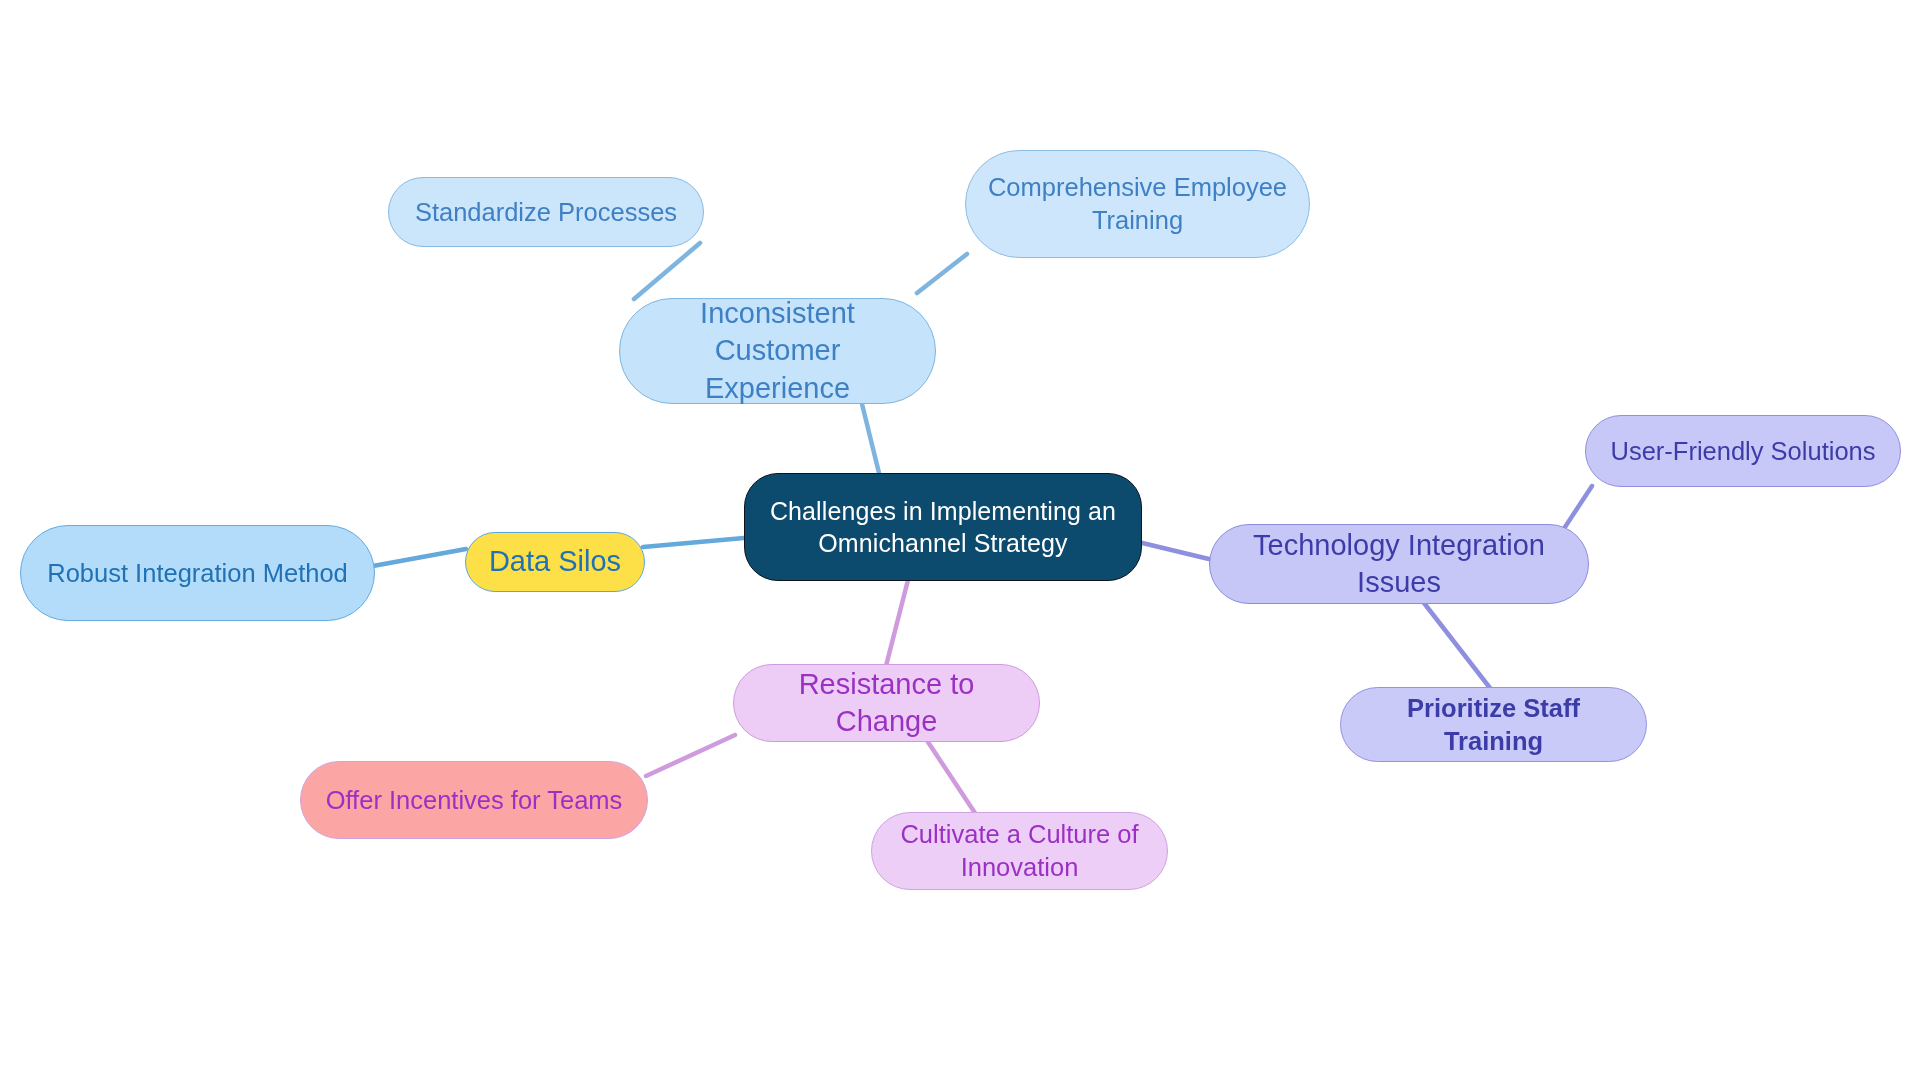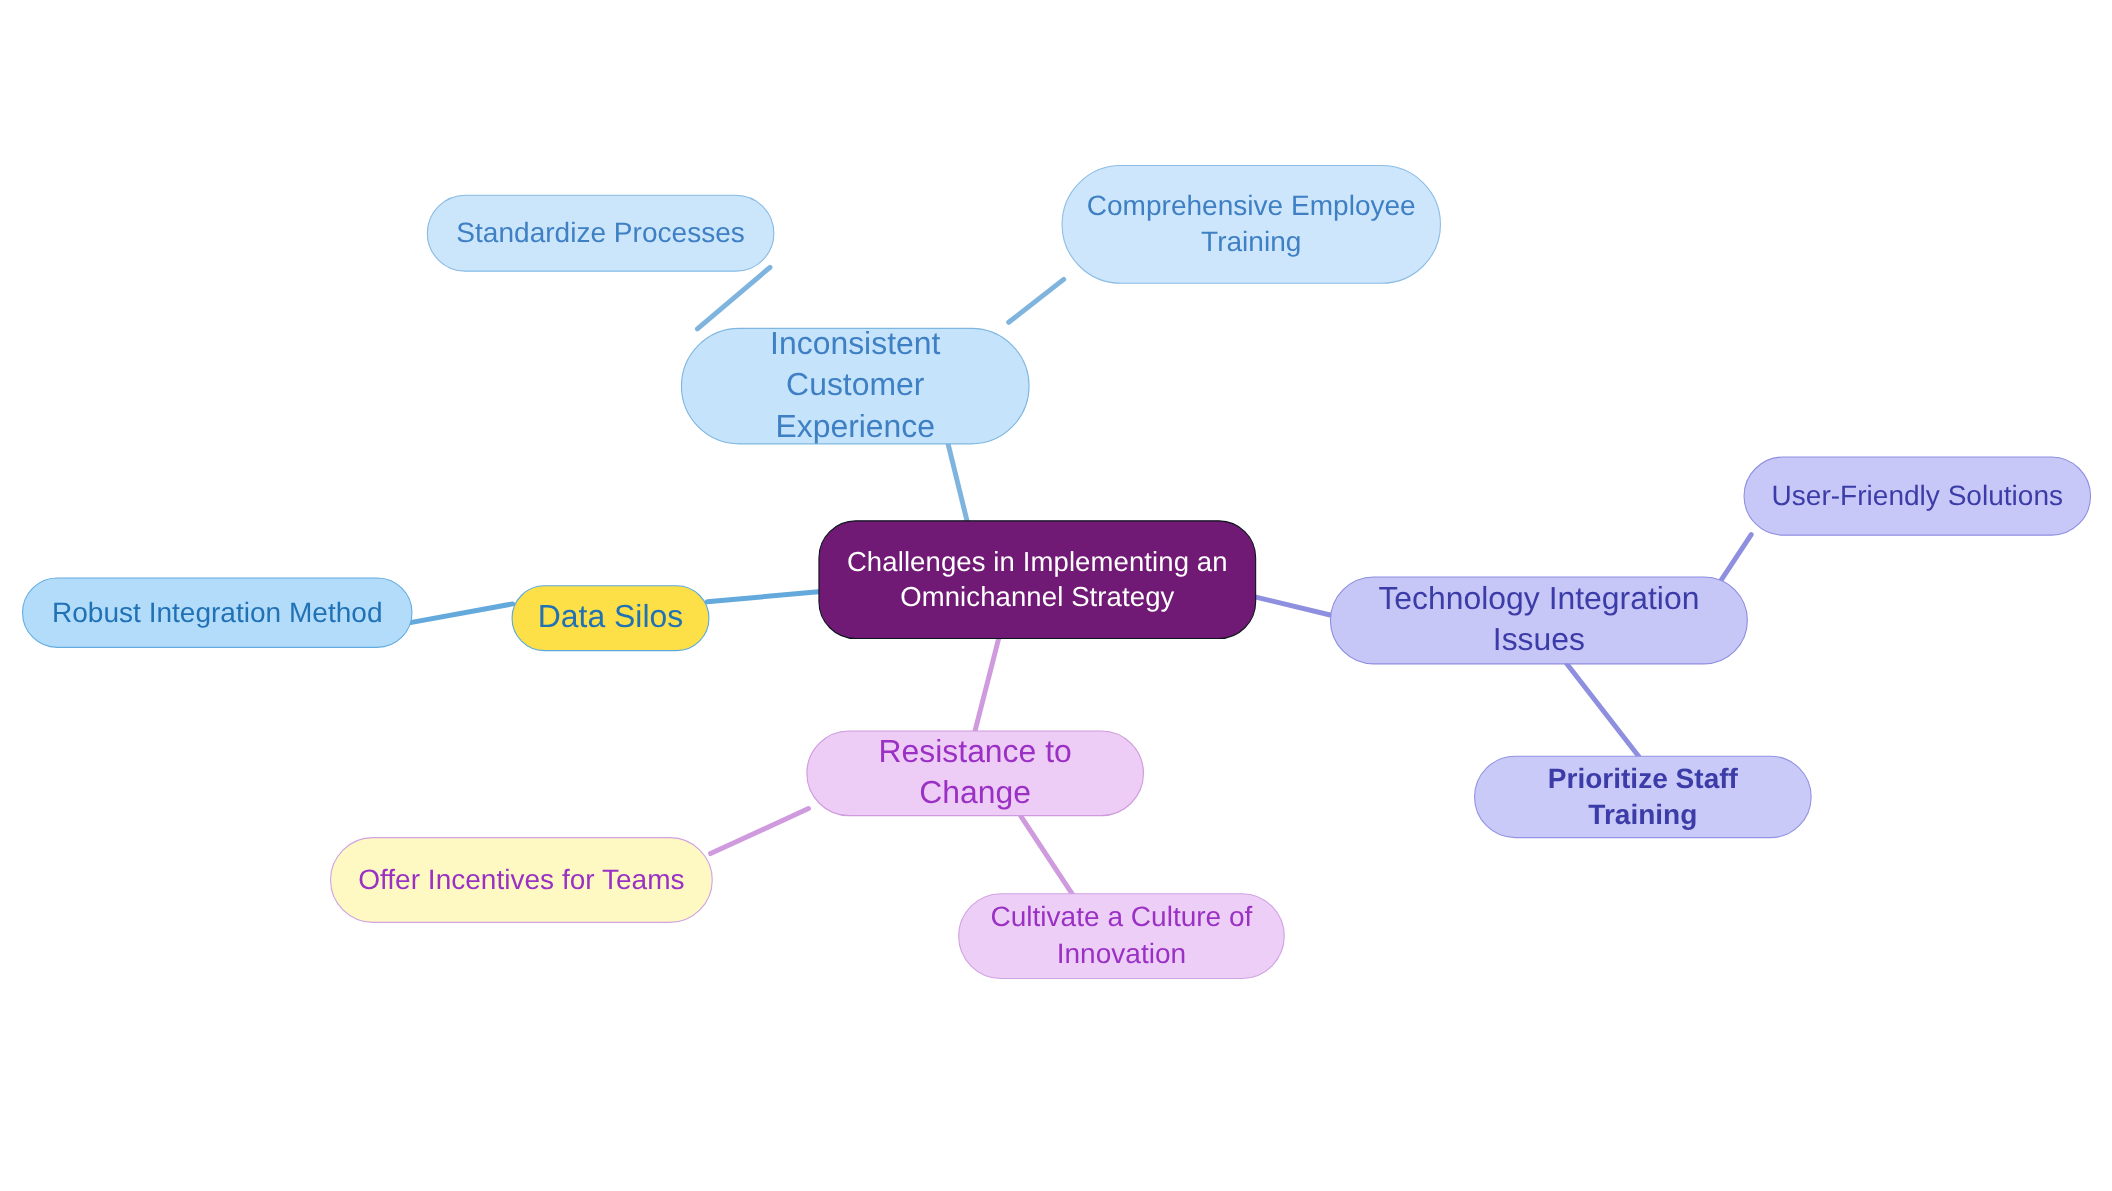--- a/index.html
+++ b/index.html
@@ -60,30 +60,30 @@
       <path d="M 744 538 L 643 547" fill="none" stroke="#63a9dc" stroke-width="4.5" stroke-linecap="round"></path>
       <path d="M 466 549 L 373 566" fill="none" stroke="#63a9dc" stroke-width="4.5" stroke-linecap="round"></path>
       <path d="M 1134 541 L 1213 560" fill="none" stroke="#8f8fe0" stroke-width="4.5" stroke-linecap="round"></path>
       <path d="M 1565 527 L 1592 486" fill="none" stroke="#8f8fe0" stroke-width="4.5" stroke-linecap="round"></path>
       <path d="M 1424 603 L 1490 688" fill="none" stroke="#8f8fe0" stroke-width="4.5" stroke-linecap="round"></path>
       <path d="M 908 580 L 886 666" fill="none" stroke="#cf9ade" stroke-width="4.5" stroke-linecap="round"></path>
       <path d="M 735 735 L 646 776" fill="none" stroke="#cf9ade" stroke-width="4.5" stroke-linecap="round"></path>
       <path d="M 928 742 L 975 813" fill="none" stroke="#cf9ade" stroke-width="4.5" stroke-linecap="round"></path>
     </svg>
   <div id="nodes">
-      <div class="node node-root" style="left: 744px; top: 473px; width: 398px; height: 108px; background: #701a75; border-color: rgb(13, 20, 28); color: rgb(255, 255, 255);">Challenges in Implementing an
+      <div class="node node-root" style="left: 744px; top: 473px; width: 398px; height: 108px; background: #0c4a6e; border-color: rgb(13, 20, 28); color: rgb(255, 255, 255);">Challenges in Implementing an
 Omnichannel Strategy</div>
       <div class="node node-branch" style="left: 619px; top: 298px; width: 317px; height: 106px; background: rgb(197, 227, 250); border-color: rgb(126, 182, 224); color: rgb(63, 128, 196);">Inconsistent Customer
 Experience</div>
       <div class="node node-leaf" style="left: 388px; top: 177px; width: 316px; height: 70px; background: rgb(203, 229, 251); border-color: rgb(134, 186, 228); color: rgb(63, 128, 196); text-align: right;">Standardize Processes</div>
       <div class="node node-leaf" style="left: 965px; top: 150px; width: 345px; height: 108px; background: rgb(205, 230, 251); border-color: rgb(140, 189, 230); color: rgb(63, 128, 196);">Comprehensive Employee
 Training</div>
       <div class="node node-branch" style="left: 465px; top: 532px; width: 180px; height: 60px; background: #fde047; border-color: rgb(91, 168, 221); color: rgb(33, 114, 181);">Data Silos</div>
-      <div class="node node-leaf" style="left: 20px; top: 525px; width: 355px; height: 64px; background: rgb(179, 220, 250); border-color: rgb(99, 172, 224); color: rgb(33, 114, 181);">Robust Integration Method</div>
+      <div class="node node-leaf" style="left: 20px; top: 525px; width: 355px; height: 96px; background: rgb(179, 220, 250); border-color: rgb(99, 172, 224); color: rgb(33, 114, 181);">Robust Integration Method</div>
       <div class="node node-branch" style="left: 1209px; top: 524px; width: 380px; height: 80px; background: rgb(199, 199, 247); border-color: rgb(139, 139, 224); color: rgb(60, 60, 168);">Technology Integration Issues</div>
       <div class="node node-branch" style="left: 733px; top: 664px; width: 307px; height: 78px; background: rgb(237, 205, 245); border-color: rgb(207, 154, 222); color: rgb(155, 49, 196);">Resistance to Change</div>
       <div class="node node-leaf" style="left: 1585px; top: 415px; width: 316px; height: 72px; background: rgb(200, 200, 248); border-color: rgb(143, 143, 226); color: rgb(60, 60, 168);">User-Friendly Solutions</div>
       <div class="node node-leaf" style="left: 1340px; top: 687px; width: 307px; height: 75px; background: rgb(202, 202, 248); border-color: rgb(147, 147, 228); color: rgb(60, 60, 168); font-weight: bold;">Prioritize Staff Training</div>
-      <div class="node node-leaf" style="left: 300px; top: 761px; width: 348px; height: 78px; background: #fef9c3; border-color: rgb(208, 162, 226); color: rgb(155, 49, 196);">Offer Incentives for Teams</div>
+      <div class="node node-leaf" style="left: 300px; top: 761px; width: 348px; height: 78px; background: #fca5a5; border-color: rgb(208, 162, 226); color: rgb(155, 49, 196);">Offer Incentives for Teams</div>
       <div class="node node-leaf" style="left: 871px; top: 812px; width: 297px; height: 78px; background: rgb(236, 206, 246); border-color: rgb(208, 162, 226); color: rgb(155, 49, 196);">Cultivate a Culture of
 Innovation</div>
     </div>
 </div>
 
 </body></html>

